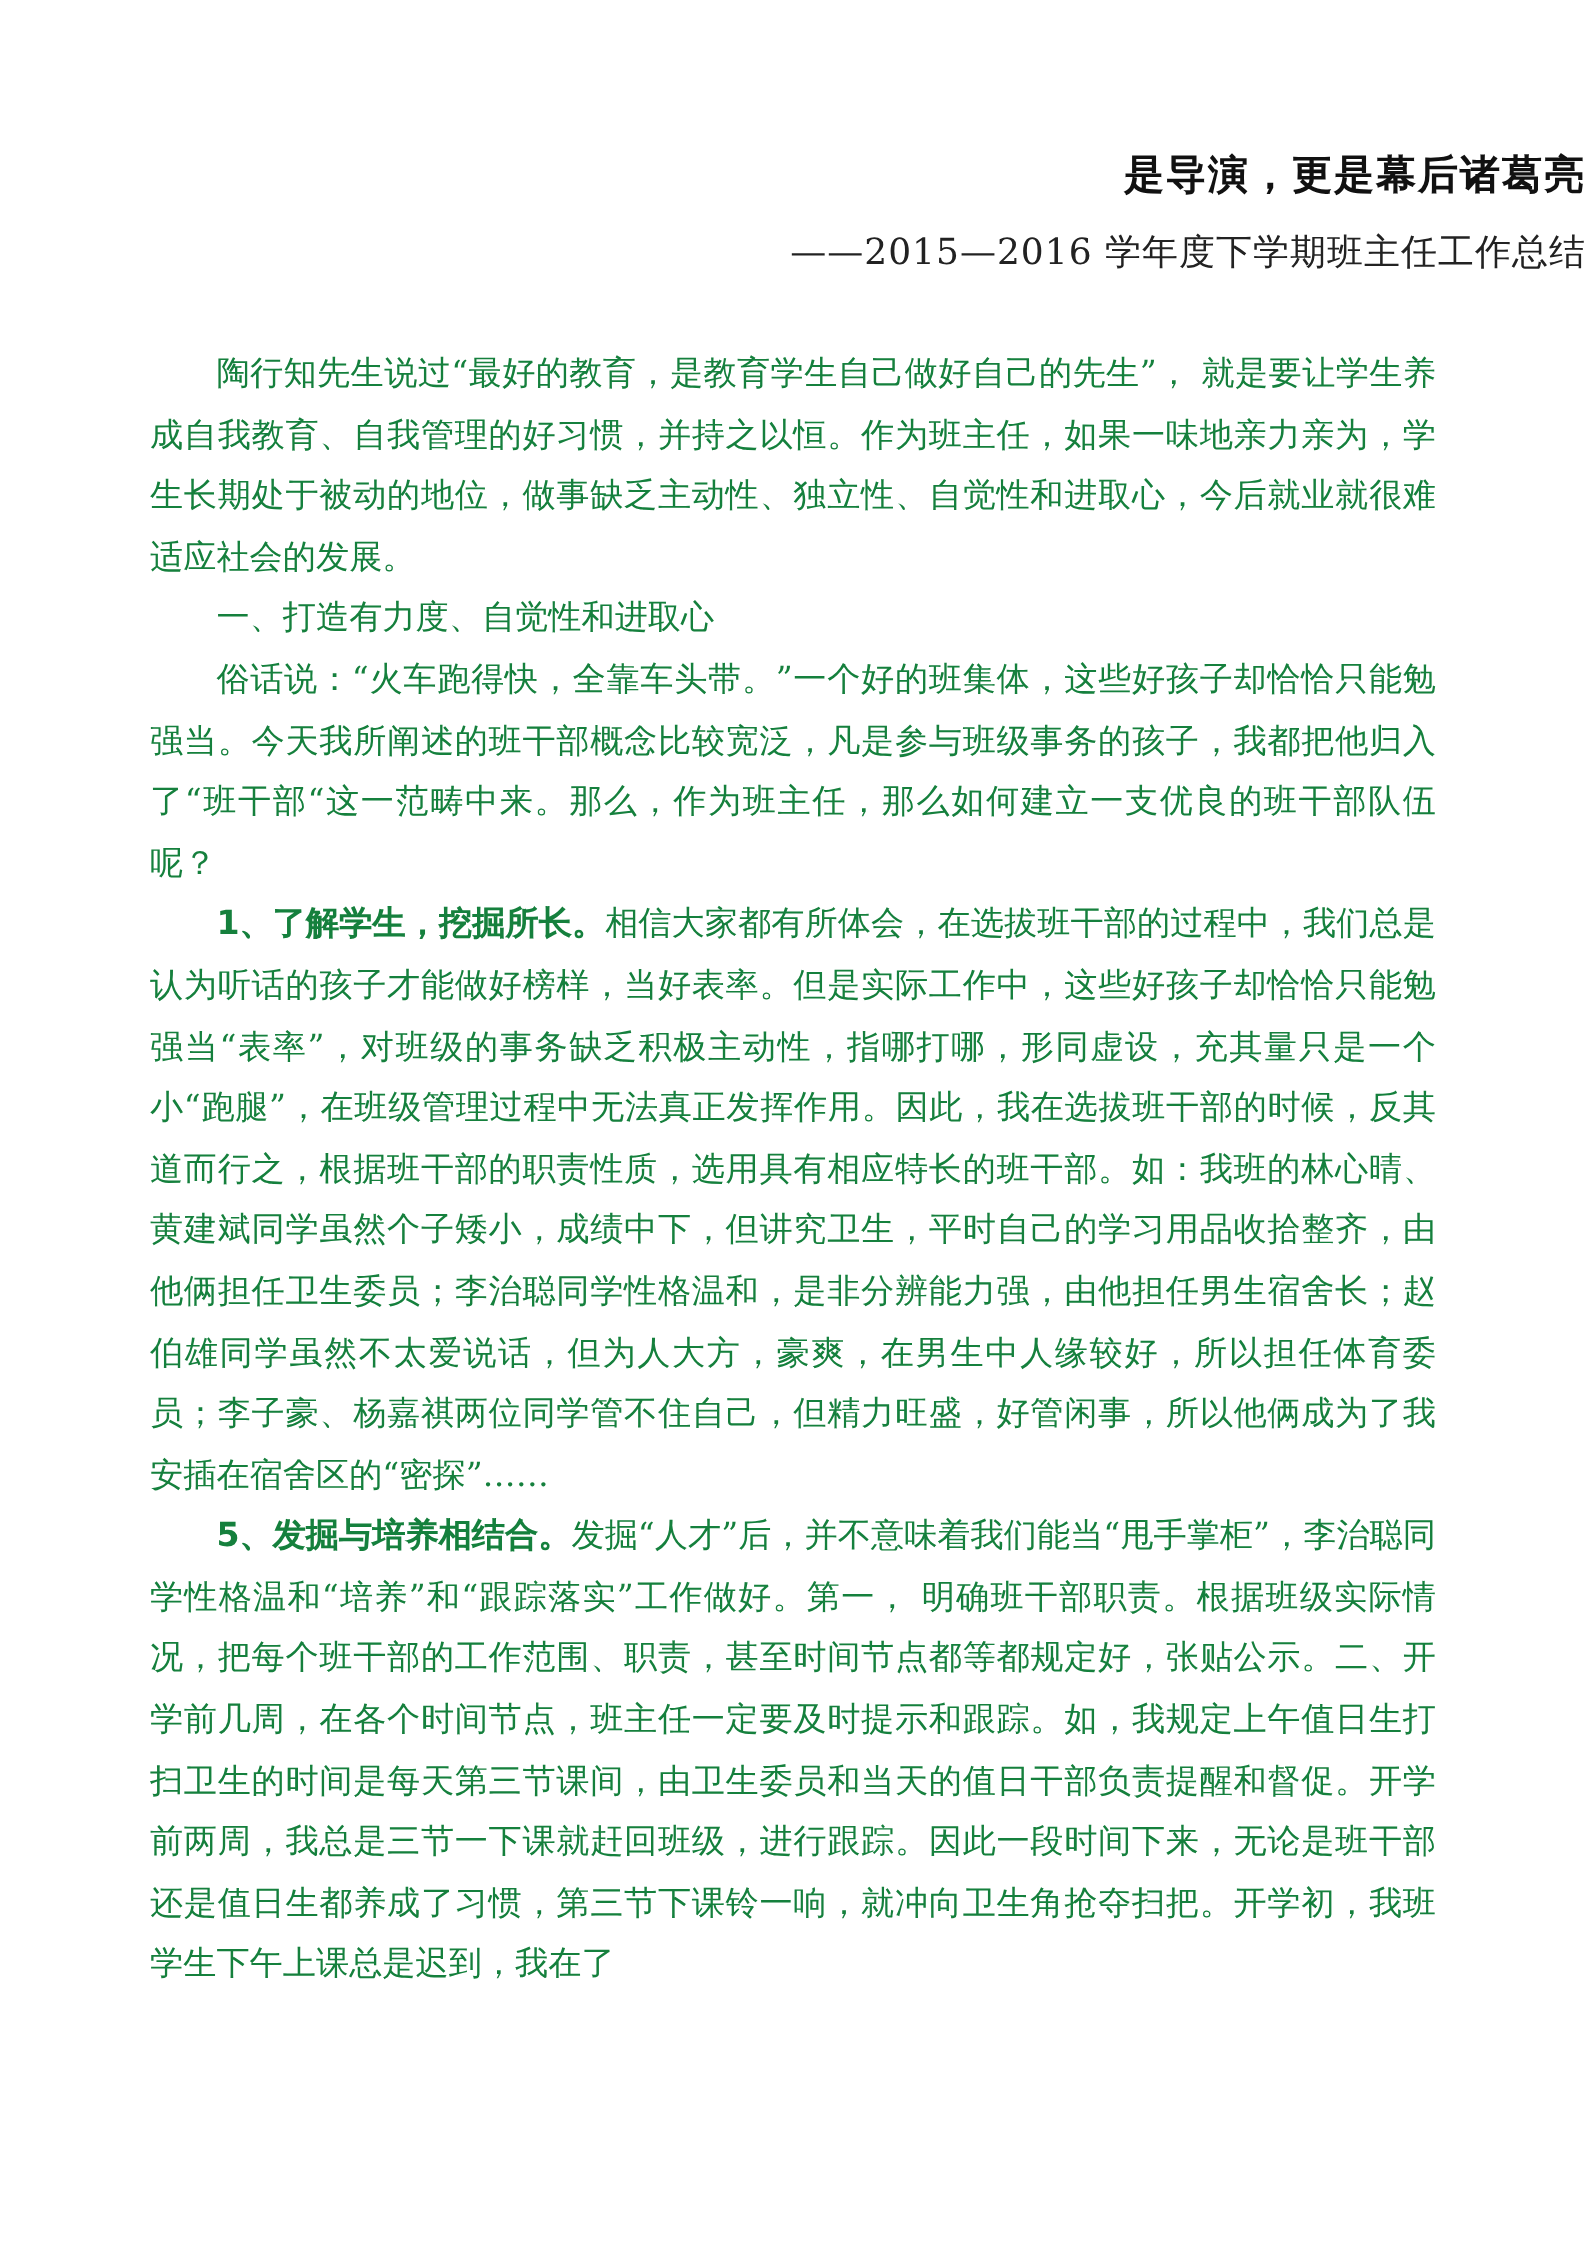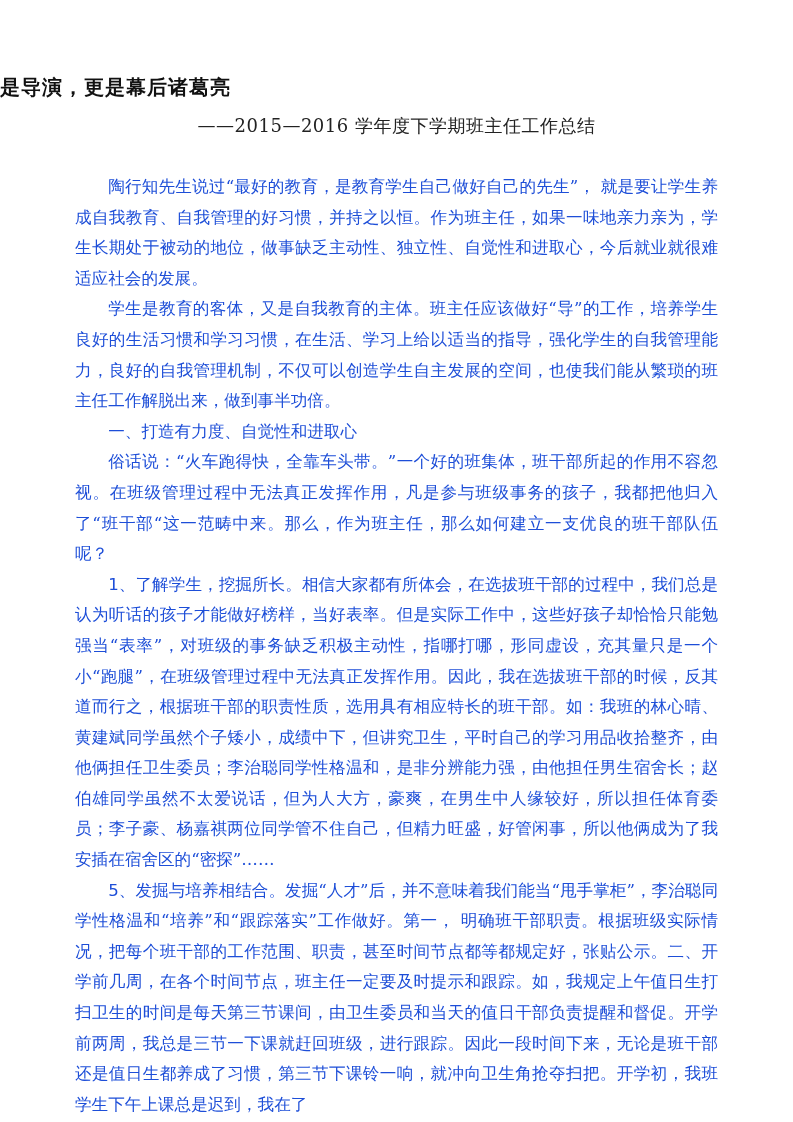--- a/index.html
+++ b/index.html
@@ -3,44 +3,43 @@
 <meta charset="utf-8">
 <style>
   html, body { margin: 0; padding: 0; background: #ffffff; }
   body { width: 793px; height: 1122px; position: relative; overflow: hidden; }
   .page {
     position: absolute; left: 0; top: 0; width: 793px; height: 1122px;
     background: #ffffff; color: #111111;
     font-family: "DejaVu Serif", "Liberation Serif", serif;
   }
   .title {
-    position: absolute; top: 74px; left: 0; width: 793px; text-align: left;
+    position: absolute; top: 74px; left: 0; width: 793px; text-align: right;
     font-family: "DejaVu Sans", "Liberation Sans", sans-serif;
     font-weight: bold; font-size: 20px; letter-spacing: 1px; color: #111;
   }
   .subtitle {
-    position: absolute; top: 114px; left: 0; width: 793px; text-align: center;
+    position: absolute; top: 114px; left: 0; width: 793px; text-align: right;
     font-size: 18px; color: #222; letter-spacing: 0.5px;
   }
   .body {
     position: absolute; top: 172px; left: 75px; width: 643px;
-    font-size: 16.6px; line-height: 30.6px; color: #1d4ed8;
+    font-size: 16.6px; line-height: 30.6px; color: #15803d;
     text-align: justify; text-justify: inter-character;
   }
   .body p { margin: 0; text-indent: 2em; }
-  .body b { font-weight: normal; font-family: "DejaVu Sans", "Liberation Sans", sans-serif; }
+  .body b { font-weight: bold; font-family: "DejaVu Sans", "Liberation Sans", sans-serif; }
 </style>
 </head>
 <body>
 
 <div class="page">
   <div class="title">是导演，更是幕后诸葛亮</div>
   <div class="subtitle">——2015—2016 学年度下学期班主任工作总结</div>
 
   <div class="body">
     <p><span>陶行知先生说过“最好的教育，是教育学生自己做好自己的先生”， 就是要让学生养成自我教育、自我管理的好习惯，并持之以恒。作为班主任，如果一味地亲力亲为，学生长期处于被动的地位，做事缺乏主动性、独立性、自觉性和进取心，今后就业就很难适应社会的发展。</span></p>
-    <p><span>学生是教育的客体，又是自我教育的主体。班主任应该做好“导”的工作，培养学生良好的生活习惯和学习习惯，在生活、学习上给以适当的指导，强化学生的自我管理能力，良好的自我管理机制，不仅可以创造学生自主发展的空间，也使我们能从繁琐的班主任工作解脱出来，做到事半功倍。</span></p>
     <p><span>一、打造有力度、自觉性和进取心</span></p>
-    <p><span>俗话说：“火车跑得快，全靠车头带。”一个好的班集体，班干部所起的作用不容忽视。在班级管理过程中无法真正发挥作用，凡是参与班级事务的孩子，我都把他归入了“班干部“这一范畴中来。那么，作为班主任，那么如何建立一支优良的班干部队伍呢？</span></p>
+    <p><span>俗话说：“火车跑得快，全靠车头带。”一个好的班集体，这些好孩子却恰恰只能勉强当。今天我所阐述的班干部概念比较宽泛，凡是参与班级事务的孩子，我都把他归入了“班干部“这一范畴中来。那么，作为班主任，那么如何建立一支优良的班干部队伍呢？</span></p>
     <p><b>1、了解学生，挖掘所长。</b><span>相信大家都有所体会，在选拔班干部的过程中，我们总是认为听话的孩子才能做好榜样，当好表率。但是实际工作中，这些好孩子却恰恰只能勉强当“表率”，对班级的事务缺乏积极主动性，指哪打哪，形同虚设，充其量只是一个小“跑腿”，在班级管理过程中无法真正发挥作用。因此，我在选拔班干部的时候，反其道而行之，根据班干部的职责性质，选用具有相应特长的班干部。如：我班的林心晴、黄建斌同学虽然个子矮小，成绩中下，但讲究卫生，平时自己的学习用品收拾整齐，由他俩担任卫生委员；李治聪同学性格温和，是非分辨能力强，由他担任男生宿舍长；赵伯雄同学虽然不太爱说话，但为人大方，豪爽，在男生中人缘较好，所以担任体育委员；李子豪、杨嘉祺两位同学管不住自己，但精力旺盛，好管闲事，所以他俩成为了我安插在宿舍区的“密探”……</span></p>
     <p><b>5、发掘与培养相结合。</b><span>发掘“人才”后，并不意味着我们能当“甩手掌柜”，李治聪同学性格温和“培养”和“跟踪落实”工作做好。第一， 明确班干部职责。根据班级实际情况，把每个班干部的工作范围、职责，甚至时间节点都等都规定好，张贴公示。二、开学前几周，在各个时间节点，班主任一定要及时提示和跟踪。如，我规定上午值日生打扫卫生的时间是每天第三节课间，由卫生委员和当天的值日干部负责提醒和督促。开学前两周，我总是三节一下课就赶回班级，进行跟踪。因此一段时间下来，无论是班干部还是值日生都养成了习惯，第三节下课铃一响，就冲向卫生角抢夺扫把。开学初，我班学生下午上课总是迟到，我在了</span></p>
   </div>
 </div>
 
 </body></html>

